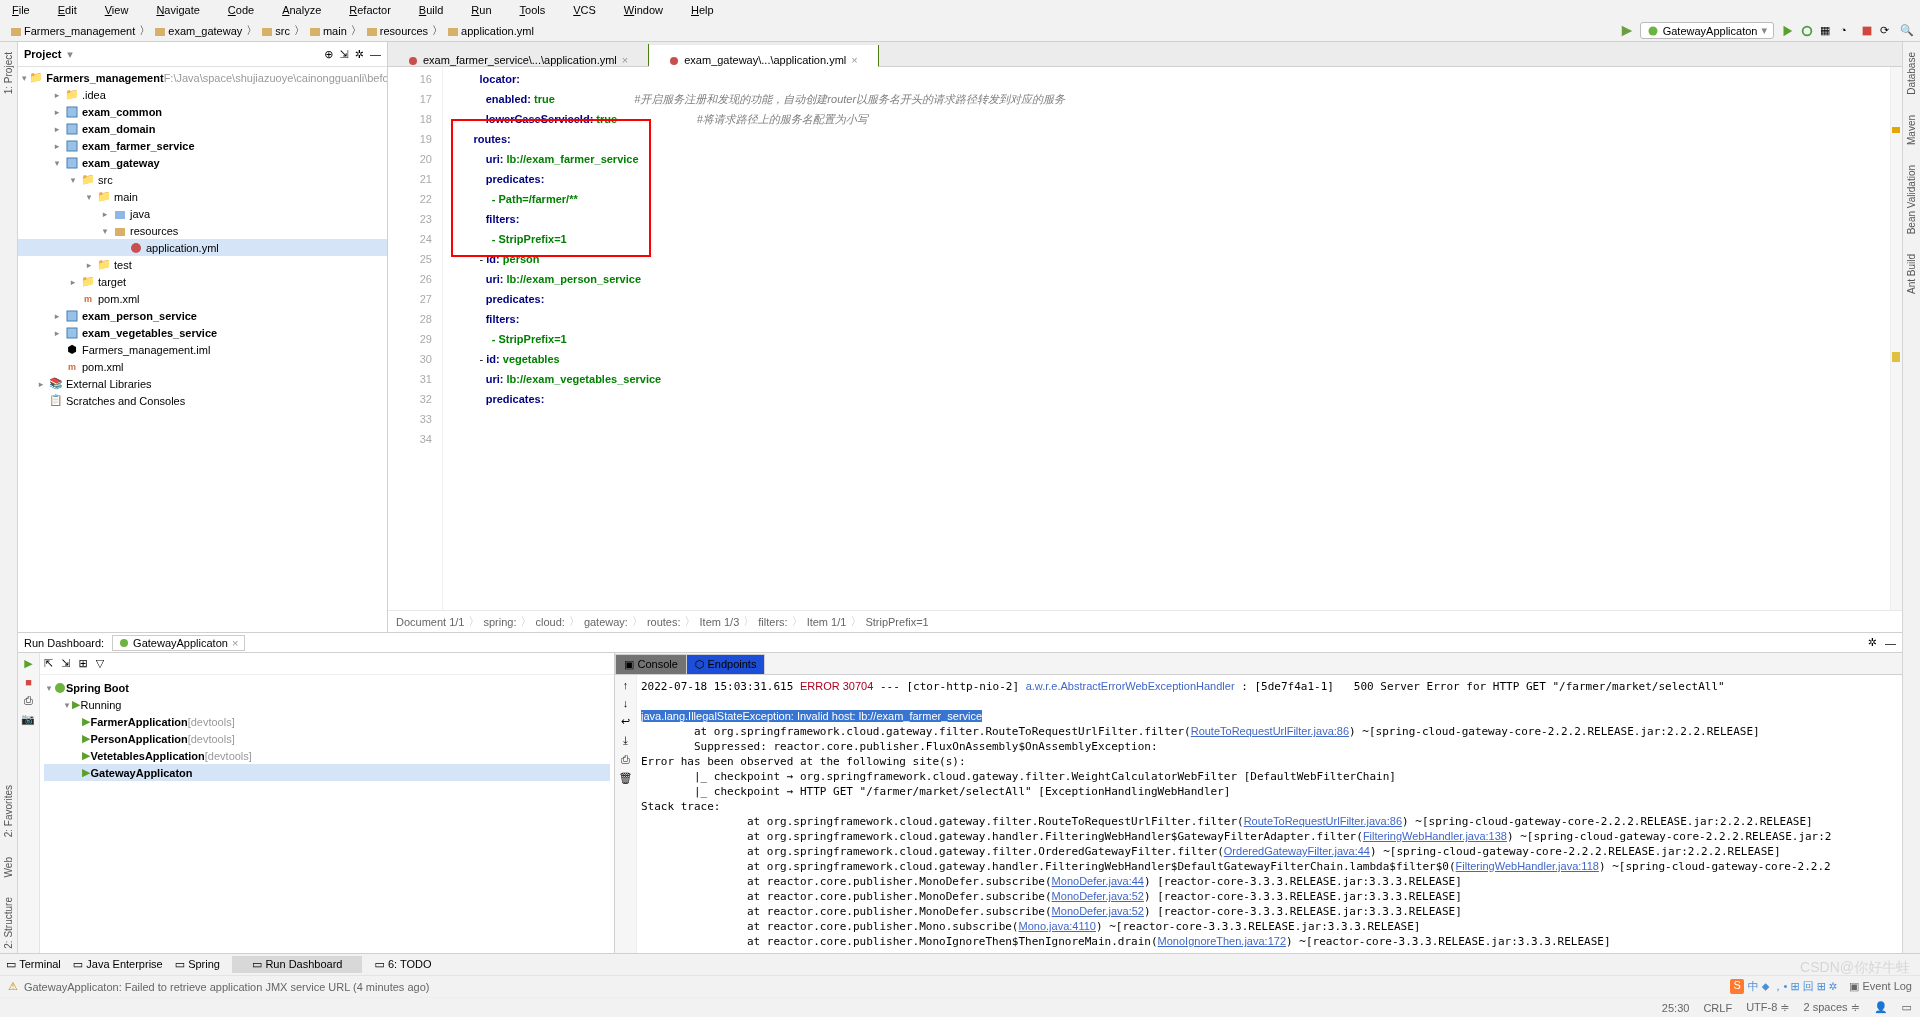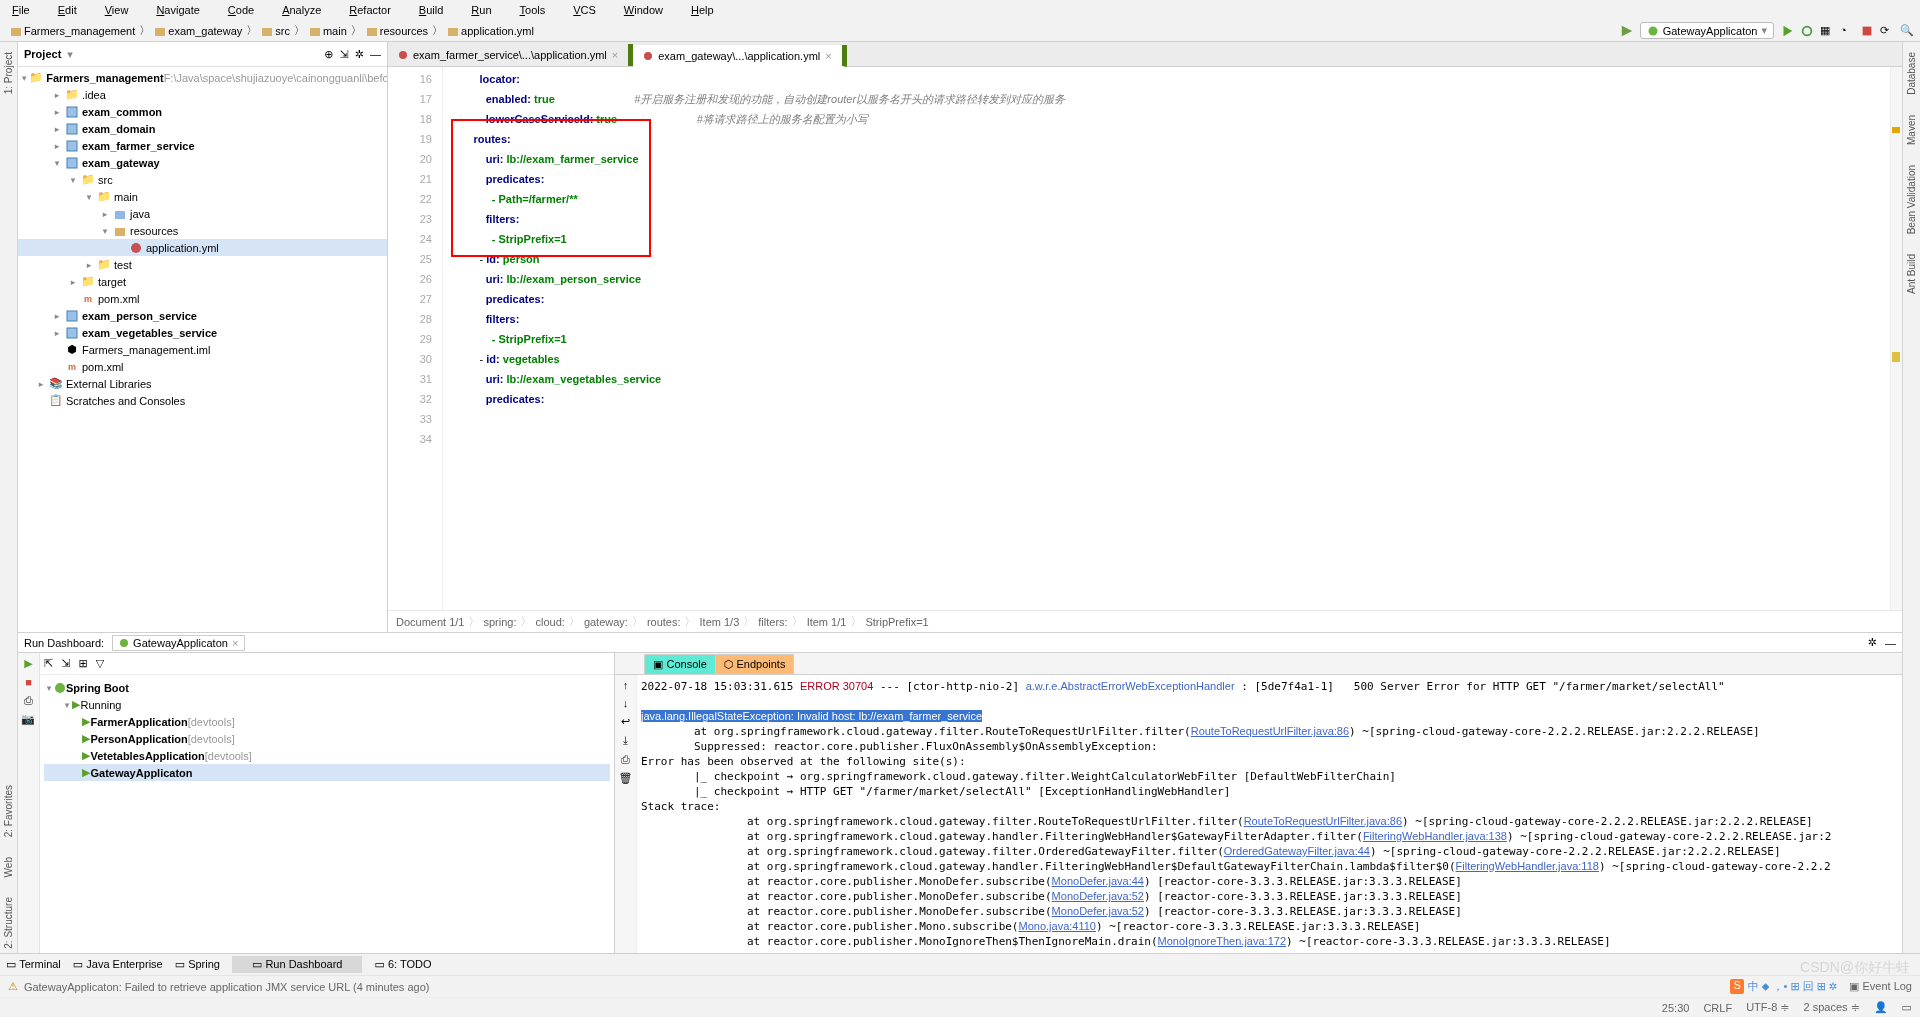--- a/index.html
+++ b/index.html
@@ -21,21 +21,21 @@
 .projhead { height: 25px; border-bottom: 1px solid #e0e0e0; display: flex; align-items: center; padding: 0 6px; gap: 6px; }
 .projtree { flex: 1; overflow: auto; padding: 2px 0; }
 .tn { display: flex; align-items: center; height: 17px; padding-right: 4px; cursor: pointer; white-space: nowrap; }
 .tn .arr { width: 10px; text-align: center; color: #888; font-size: 9px; }
 .tn .ico { width: 14px; height: 14px; margin: 0 3px; display: inline-flex; align-items: center; justify-content: center; }
 .tn.sel { background: #d5e4f7; }
 .bold { font-weight: bold; }
 .gray { color: #999; }
 .editor { flex: 1; display: flex; flex-direction: column; background: #fff; }
 .edtabs { height: 25px; display: flex; align-items: flex-end; border-bottom: 1px solid #d0d0d0; background: #ececec; }
-.edtab { height: 22px; display: flex; align-items: center; padding: 0 10px; border-right: 5px solid #4d7c0f; background: #ececec; gap: 5px; cursor: pointer; }
+.edtab { height: 22px; display: flex; align-items: flex-end; padding: 0 20px; border-right: 1px solid #4d7c0f; background: #ececec; gap: 5px; cursor: pointer; }
 .edtab.active { background: #fff; border-bottom: 1px solid #fff; margin-bottom: -1px; }
 .code { flex: 1; display: flex; font-family: "Consolas","Courier New",monospace; font-size: 13px; position: relative; overflow: hidden; }
 .gutter { width: 55px; text-align: right; color: #aaa; padding: 2px 10px 2px 2px; background: #fff; border-right: 1px solid #f0f0f0; }
 .gutter div { height: 20px; line-height: 20px; }
 .codebody { flex: 1; padding: 2px 0; position: relative; }
 .codebody .ln { height: 20px; line-height: 20px; white-space: pre; padding-left: 6px; }
 .k { color: #000080; font-weight: bold; }
 .v { color: #008000; font-weight: bold; }
 .c { color: #808080; font-style: italic; }
 .redbox { position: absolute; border: 2px solid #ff0000; left: 8px; top: 52px; width: 200px; height: 138px; pointer-events: none; }
@@ -43,22 +43,22 @@
 .breadcrumb2 { height: 22px; border-top: 1px solid #e8e8e8; display: flex; align-items: center; padding: 0 8px; color: #666; gap: 4px; }
 .lower { height: 320px; display: flex; flex-direction: column; background: #fff; }
 .rdhead { height: 22px; border-bottom: 1px solid #d0d0d0; display: flex; align-items: center; padding: 0 6px; gap: 8px; }
 .rdbody { flex: 1; display: flex; }
 .rdleft { width: 22px; background: #f6f6f6; border-right: 1px solid #e4e4e4; display: flex; flex-direction: column; align-items: center; padding: 4px 0; gap: 6px; }
 .rdtree { width: 575px; border-right: 1px solid #d0d0d0; display: flex; flex-direction: column; }
 .rdtoolbar { height: 22px; display: flex; align-items: center; padding: 0 4px; gap: 8px; border-bottom: 1px solid #eee; }
 .rdtreebody { flex: 1; padding: 4px; }
 .rdconsole { flex: 1; display: flex; flex-direction: column; }
 .contabs { height: 22px; display: flex; align-items: flex-end; border-bottom: 1px solid #d0d0d0; background: #f4f4f4; }
-.contab { height: 20px; padding: 0 8px; display: flex; align-items: center; gap: 4px; border: 1px solid #d0d0d0; border-bottom: none; margin-right: -1px; background: #fdba74; cursor: pointer; }
-.contab.active { background: #5eead4; margin-left: 29px; }
+.contab { height: 20px; padding: 0 8px; display: flex; align-items: center; gap: 4px; border: 1px solid #d0d0d0; border-bottom: none; margin-right: -1px; background: #1d4ed8; cursor: pointer; }
+.contab.active { background: #737373; }
 .conbody { flex: 1; display: flex; }
 .conleft { width: 22px; background: #f6f6f6; border-right: 1px solid #eee; display: flex; flex-direction: column; align-items: center; padding: 4px 0; gap: 6px; }
 .conout { flex: 1; overflow: auto; font-family: Consolas,monospace; font-size: 11px; padding: 4px; white-space: pre; line-height: 15px; }
 .err { color: #b00020; }
 .blue { color: #4066c7; }
 .link { color: #4066c7; text-decoration: underline; }
 .selbg { background: #3874d1; color: #fff; }
 .botbar { height: 22px; background: #f2f2f2; border-top: 1px solid #d0d0d0; display: flex; align-items: center; padding: 0 6px; gap: 12px; }
 .status { height: 22px; background: #f2f2f2; border-top: 1px solid #e4e4e4; display: flex; align-items: center; padding: 0 8px; gap: 6px; color: #666; }
 .status-right { margin-left: auto; display: flex; gap: 12px; align-items: center; }

